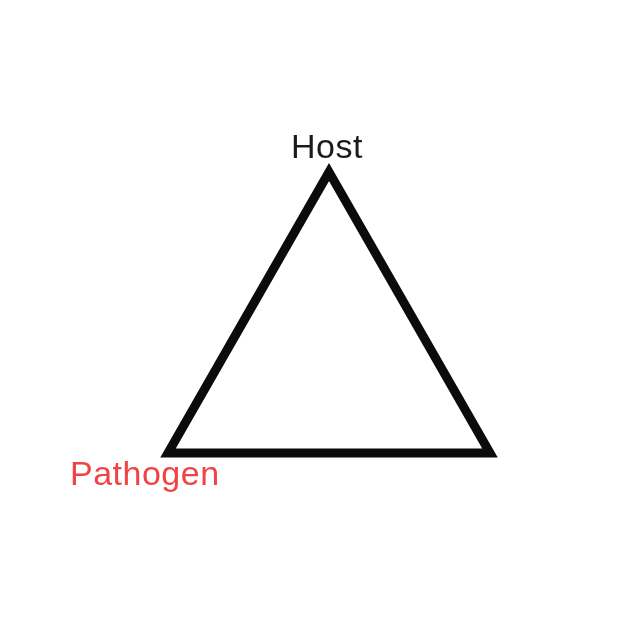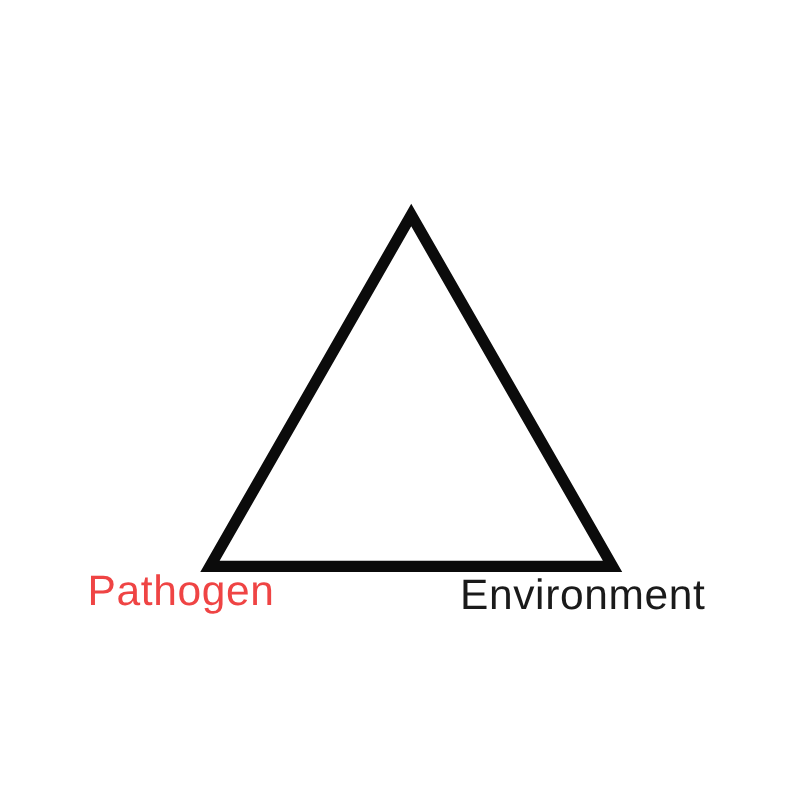--- a/index.html
+++ b/index.html
@@ -49,18 +49,18 @@
 </style>
 </head>
 <body style="background: rgb(255, 255, 255);">
 
 <div class="canvas">
 
   <svg class="triangle-svg" viewBox="0 0 629 629" xmlns="http://www.w3.org/2000/svg">
     <polygon id="triangle-polygon" points="329,172 168,453 490,453" fill="none" stroke="#0b0b0b" stroke-width="9" stroke-linejoin="miter" stroke-miterlimit="10"></polygon>
   </svg>
 
+  <div class="node-label label-host" style="color: rgb(26, 26, 26);">Host</div>
 
   <div class="node-label label-pathogen" style="color: #ef4444;">Pathogen</div>
 
-  <div class="node-label label-environment" style="color: rgb(26, 26, 26);">Environment</div>
 
 </div>
 
 </body></html>

